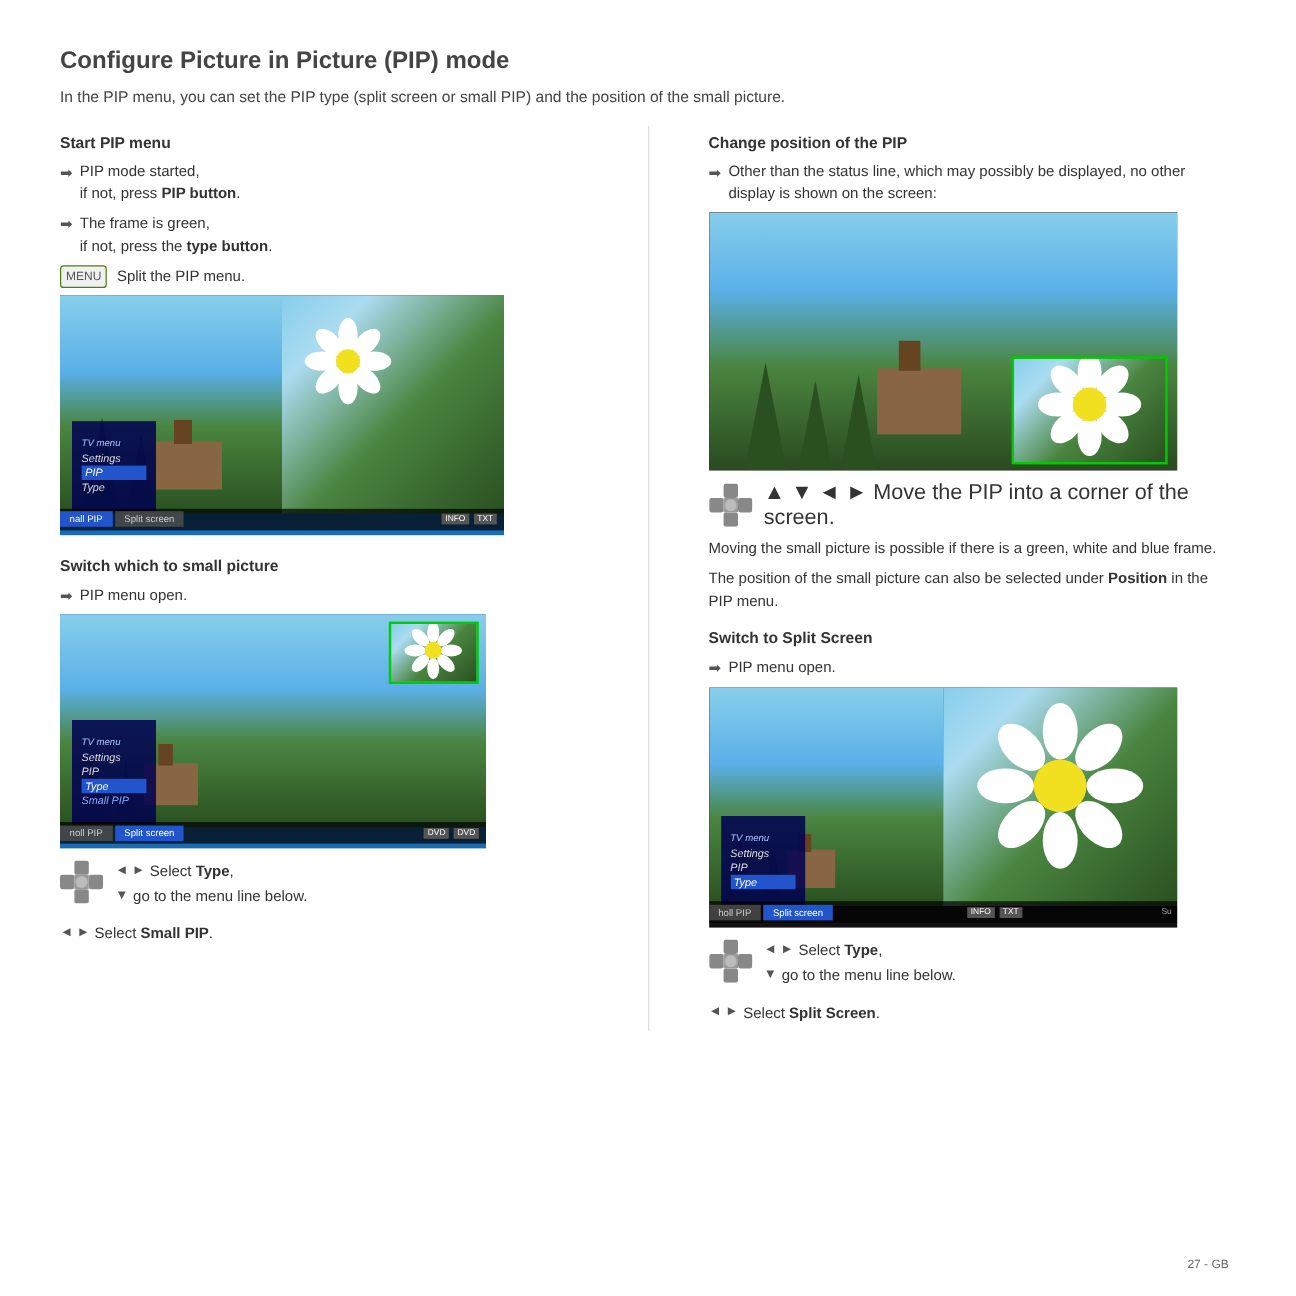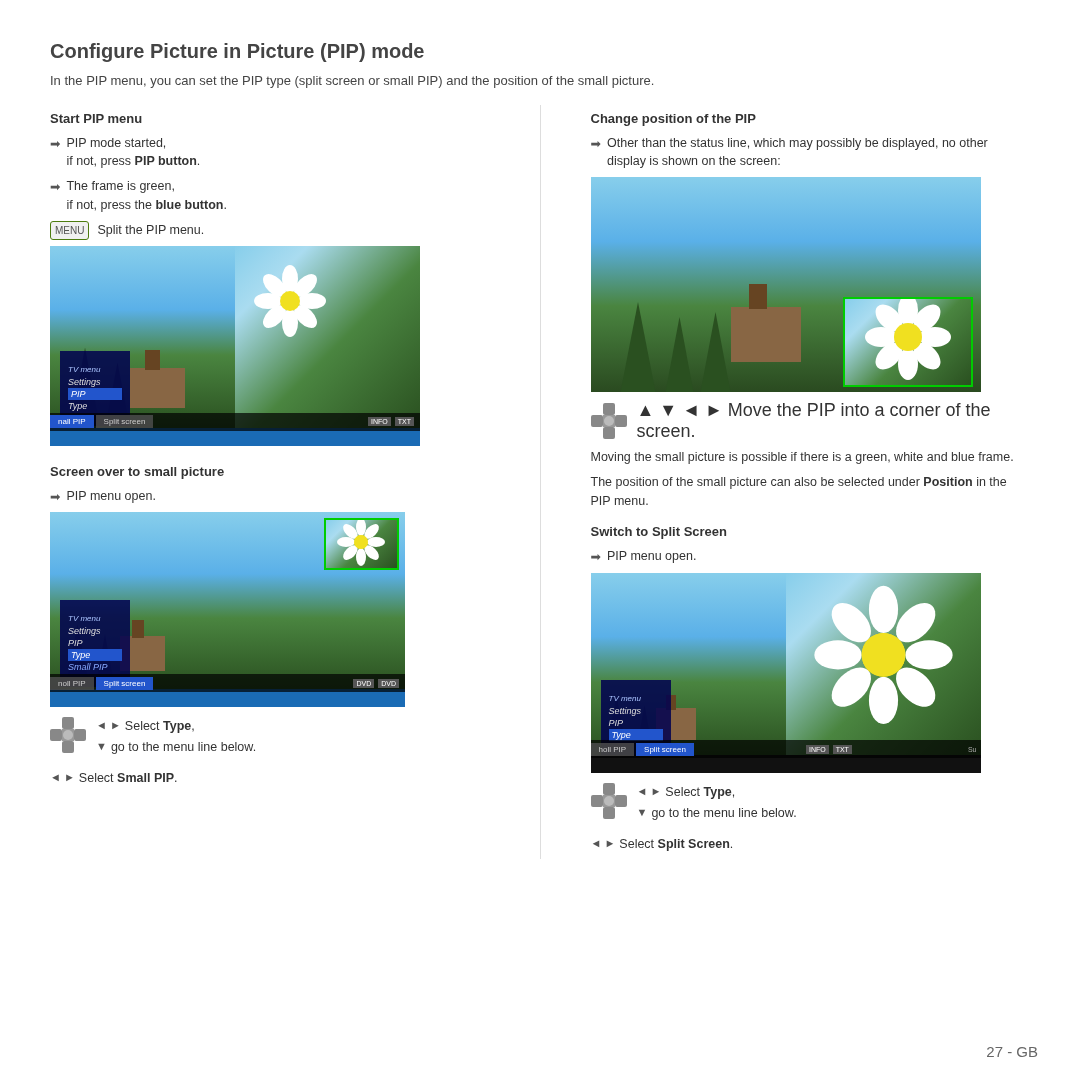--- a/index.html
+++ b/index.html
@@ -134,21 +134,21 @@
 
     .tv-menu-item.selected {
       background: #2255cc;
       color: #fff;
       padding: 1px 3px;
     }
 
     
     .tv-bottom-bar {
       position: absolute;
-      bottom: 15px;
+      bottom: 4px;
       left: 0;
       right: 0;
       height: 18px;
       background: rgba(0,0,0,0.7);
       display: flex;
       align-items: center;
       font-size: 8px;
       color: #fff;
       z-index: 30;
       justify-content: space-between;
@@ -188,22 +188,22 @@
       margin-right: 4px;
     }
 
     b {
       font-weight: bold;
     }
 
     .page-number {
       position: absolute;
       bottom: 20px;
-      right: 42px;
-      font-size: 15px;
+      right: 56px;
+      font-size: 10px;
       color: #666;
     }
 
     .screen-container {
       position: relative;
     }
 
     .col-divider {
       width: 1px;
       background: #ddd;
@@ -238,21 +238,21 @@
 
       <div class="subsection-title">Start PIP menu</div>
 
       <div class="bullet-item">
         <span class="arrow-right">➡</span>
         <span>PIP mode started,<br>if not, press <b>PIP button</b>.</span>
       </div>
 
       <div class="bullet-item">
         <span class="arrow-right">➡</span>
-        <span>The frame is green,<br>if not, press the <b>blue button</b>.</span>
+        <span>The frame is green,<br>if not, press the <b>type button</b>.</span>
       </div>
 
       <div class="bullet-item" style="margin-top:6px;">
         <span class="menu-icon">MENU</span>
         <span>Split the PIP menu.</span>
       </div>
 
       <div class="screen-container" style="margin-bottom:16px; margin-top:6px;">
         <div class="tv-screen">
 
@@ -298,21 +298,21 @@
             <span class="tv-bottom-tab">Split screen</span>
             <span class="tv-bottom-right">
               <span class="info-tag">INFO</span>
               <span class="info-tag">TXT</span>
             </span>
           </div>
         </div>
       </div>
 
       <div class="section-gap">
-        <div class="subsection-title">Screen over to small picture</div>
+        <div class="subsection-title">Switch which to small picture</div>
 
         <div class="bullet-item">
           <span class="arrow-right">➡</span>
           <span>PIP menu open.</span>
         </div>
 
         <div class="screen-container" style="margin-bottom:10px; margin-top:4px;">
           <div class="tv-screen tv-screen-sm">
 
             <div style="position:absolute;top:0;left:0;right:0;bottom:18px;background:linear-gradient(to bottom,#87ceeb 0%,#5ab0e8 35%,#4a8540 60%,#2a5020 100%);overflow:hidden;">

